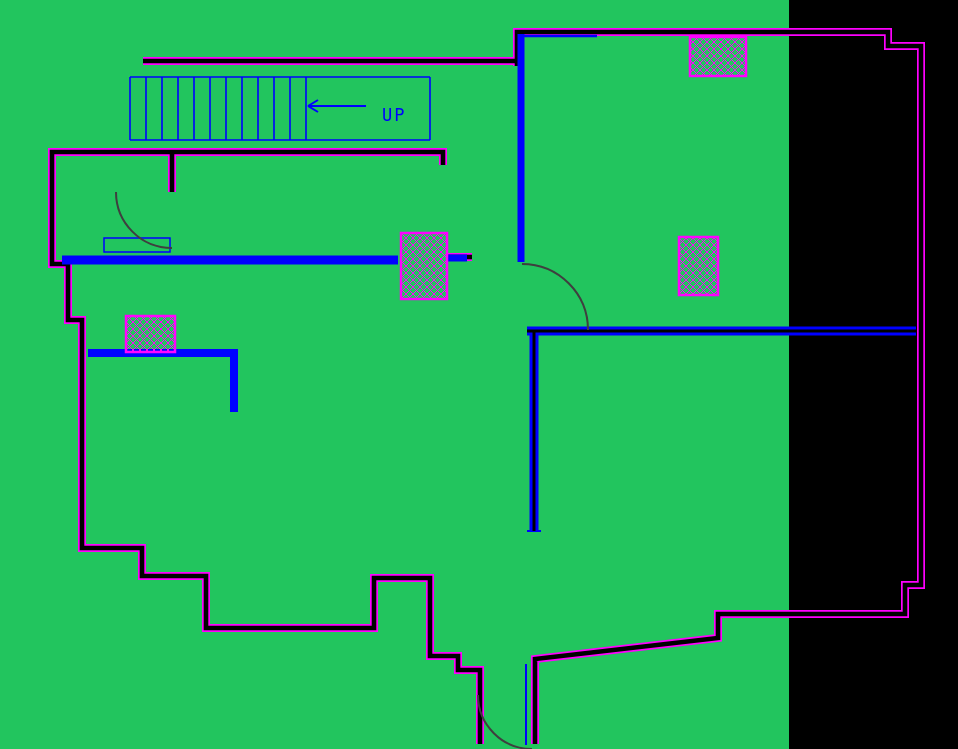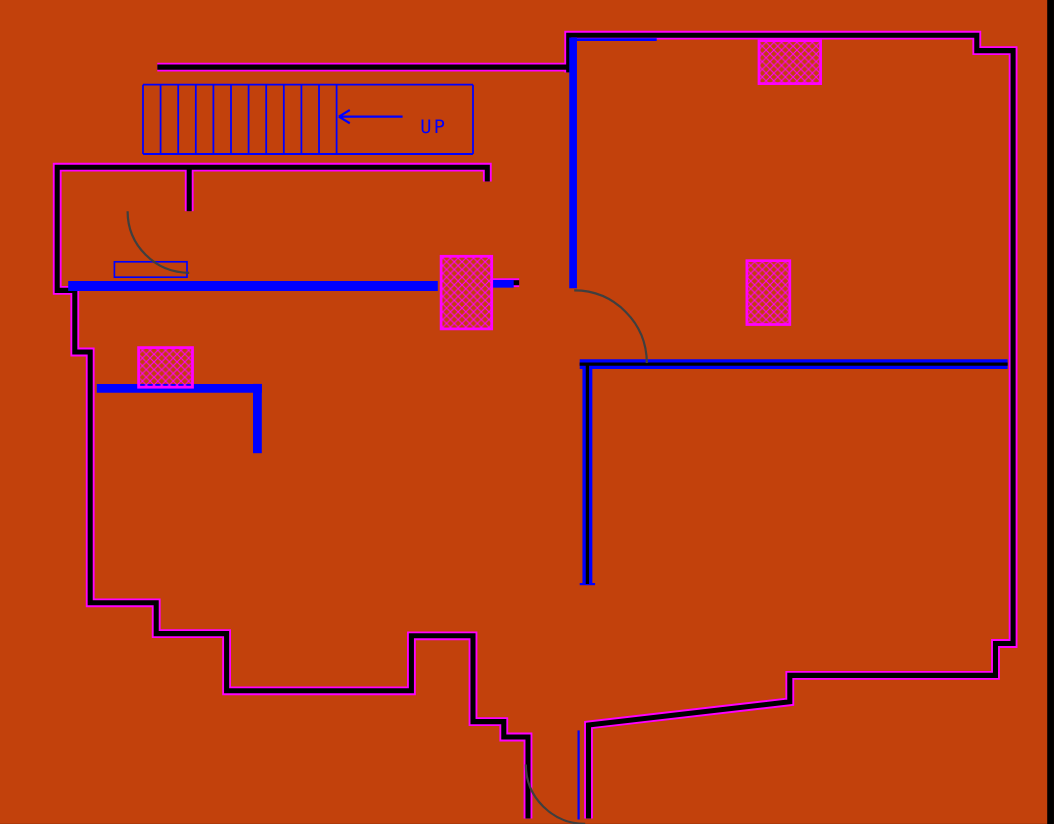--- a/index.html
+++ b/index.html
@@ -6,23 +6,23 @@
     margin: 0;
     padding: 0;
     background: #000000;
     width: 958px;
     height: 749px;
     overflow: hidden;
     font-family: "DejaVu Sans Mono", monospace;
   }
   #plan-wrap {
     position: relative;
-    width: 952px;
+    width: 789px;
     height: 749px;
-    background: #c2410c;
+    background: #22c55e;
   }
   svg { display: block; }
   .up-text {
     font-family: "DejaVu Sans Mono", monospace;
     font-size: 17px;
     letter-spacing: 2px;
   }
 </style>
 </head>
 <body>

